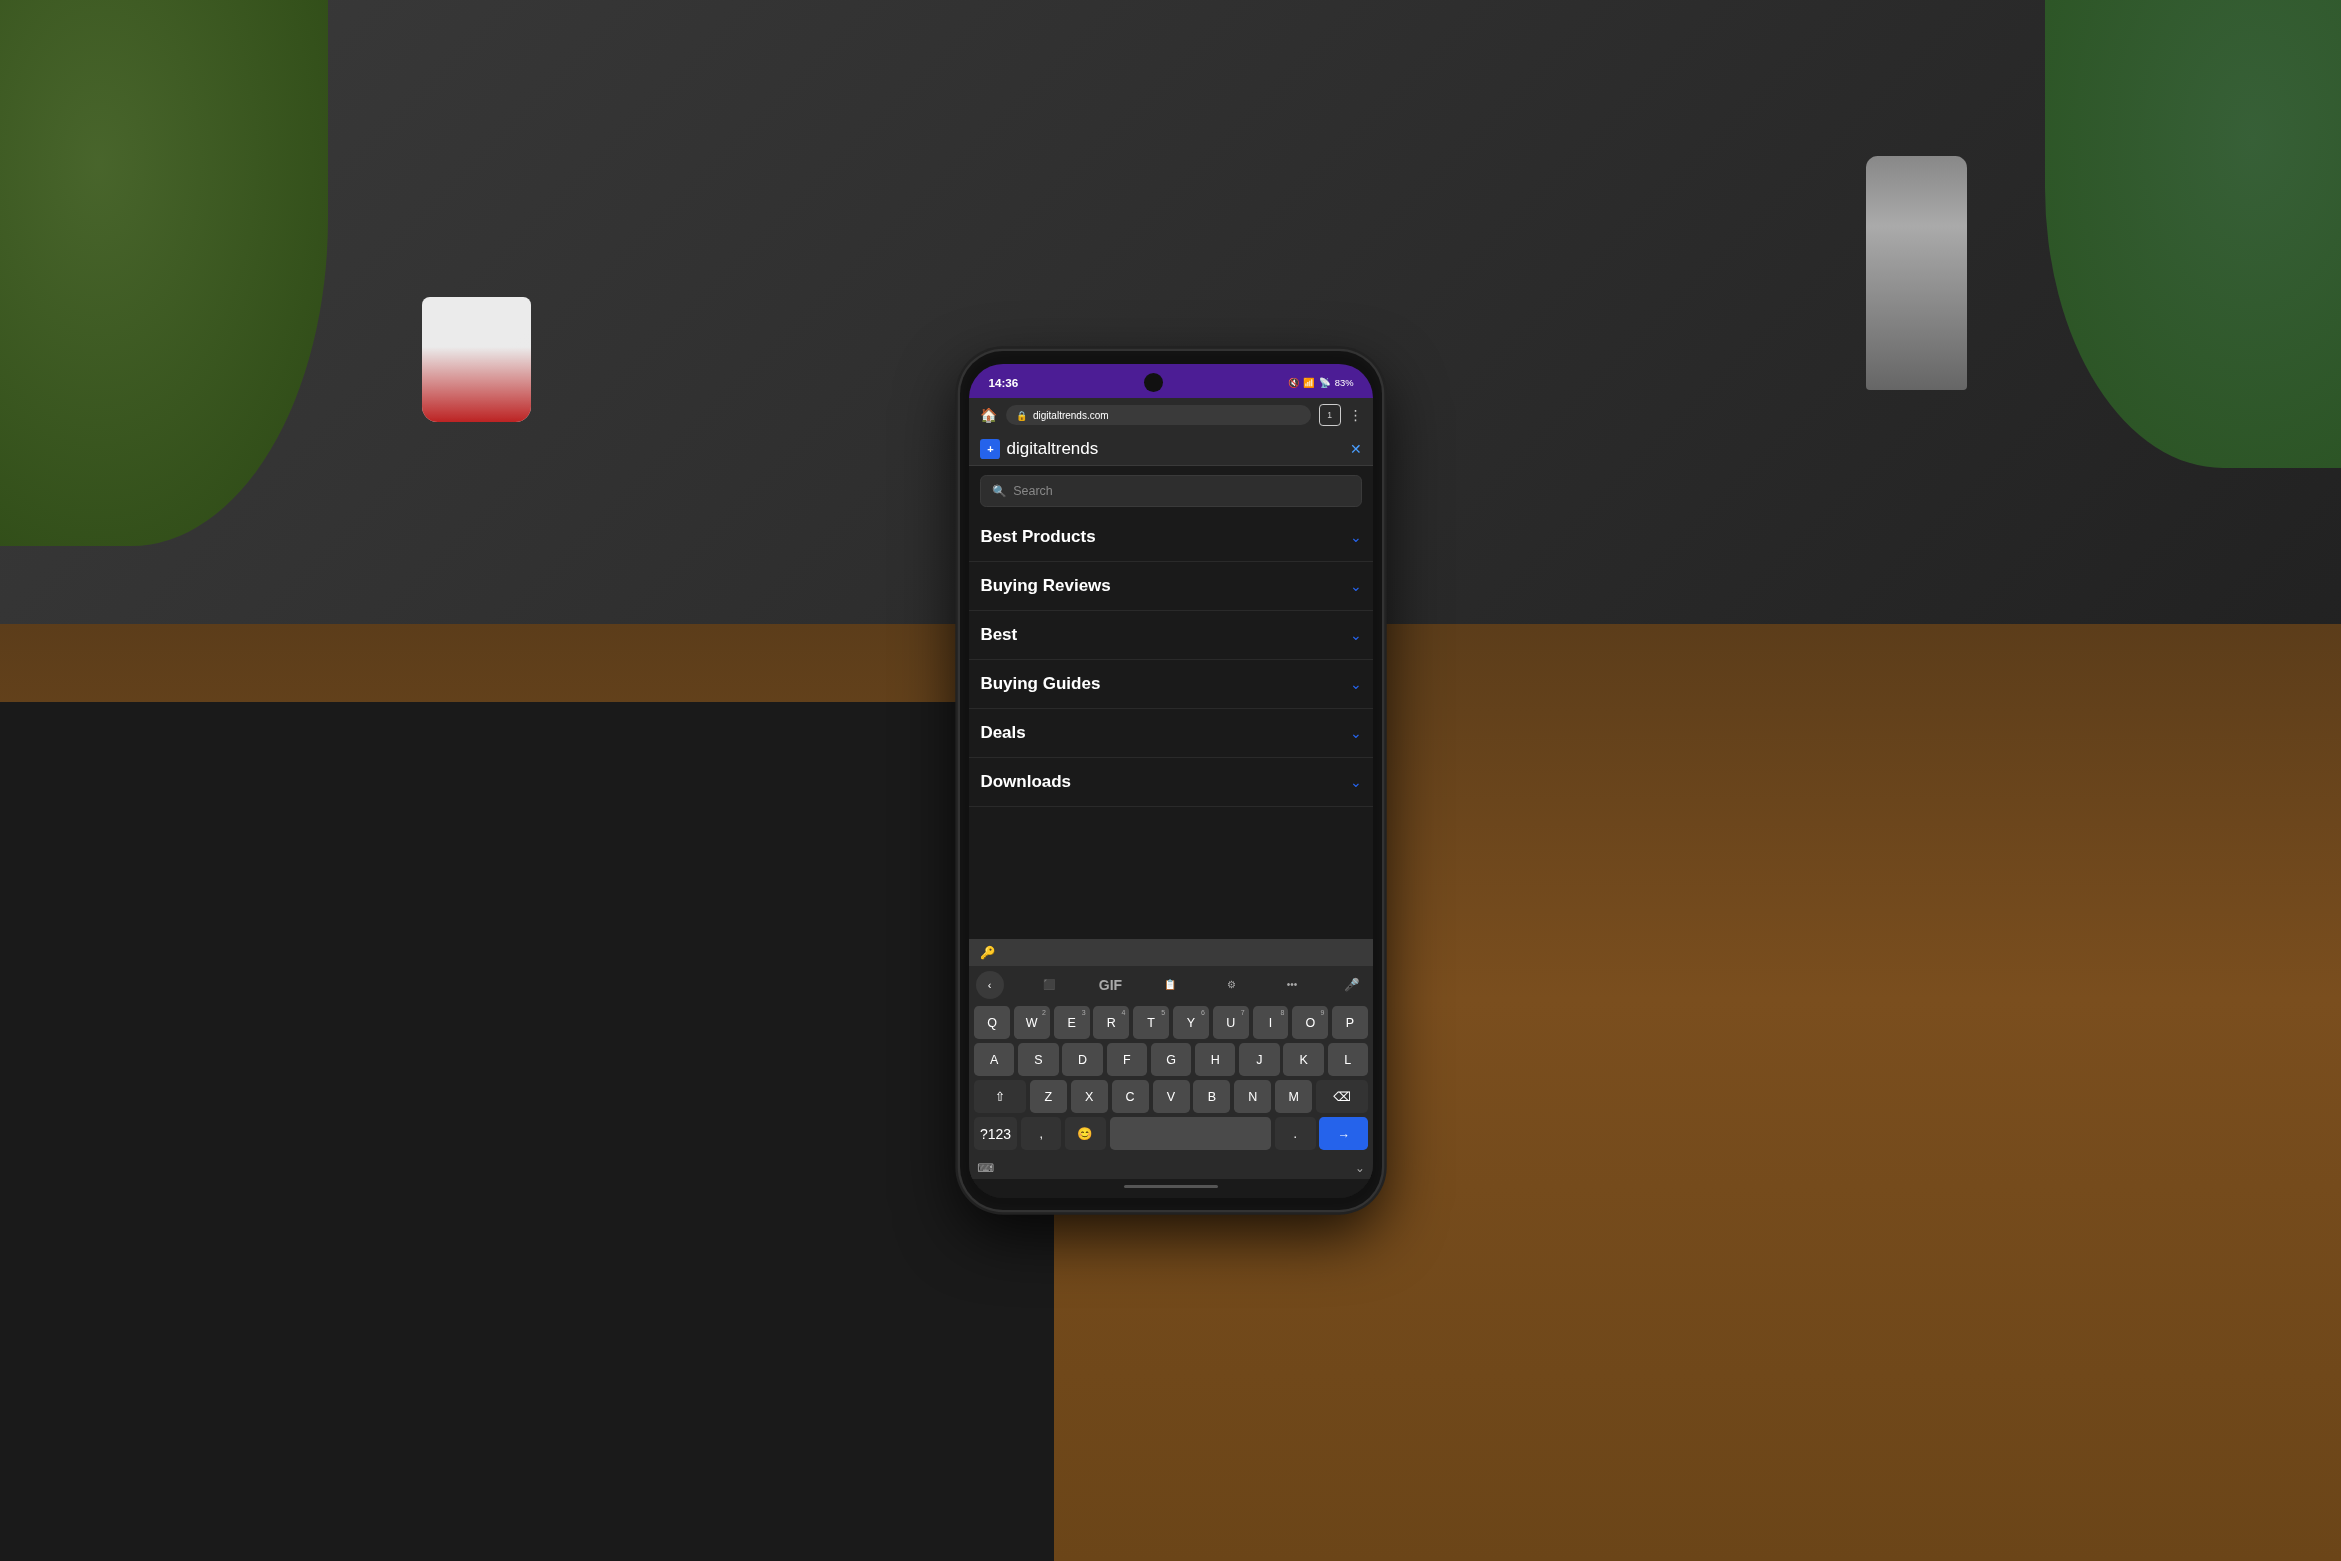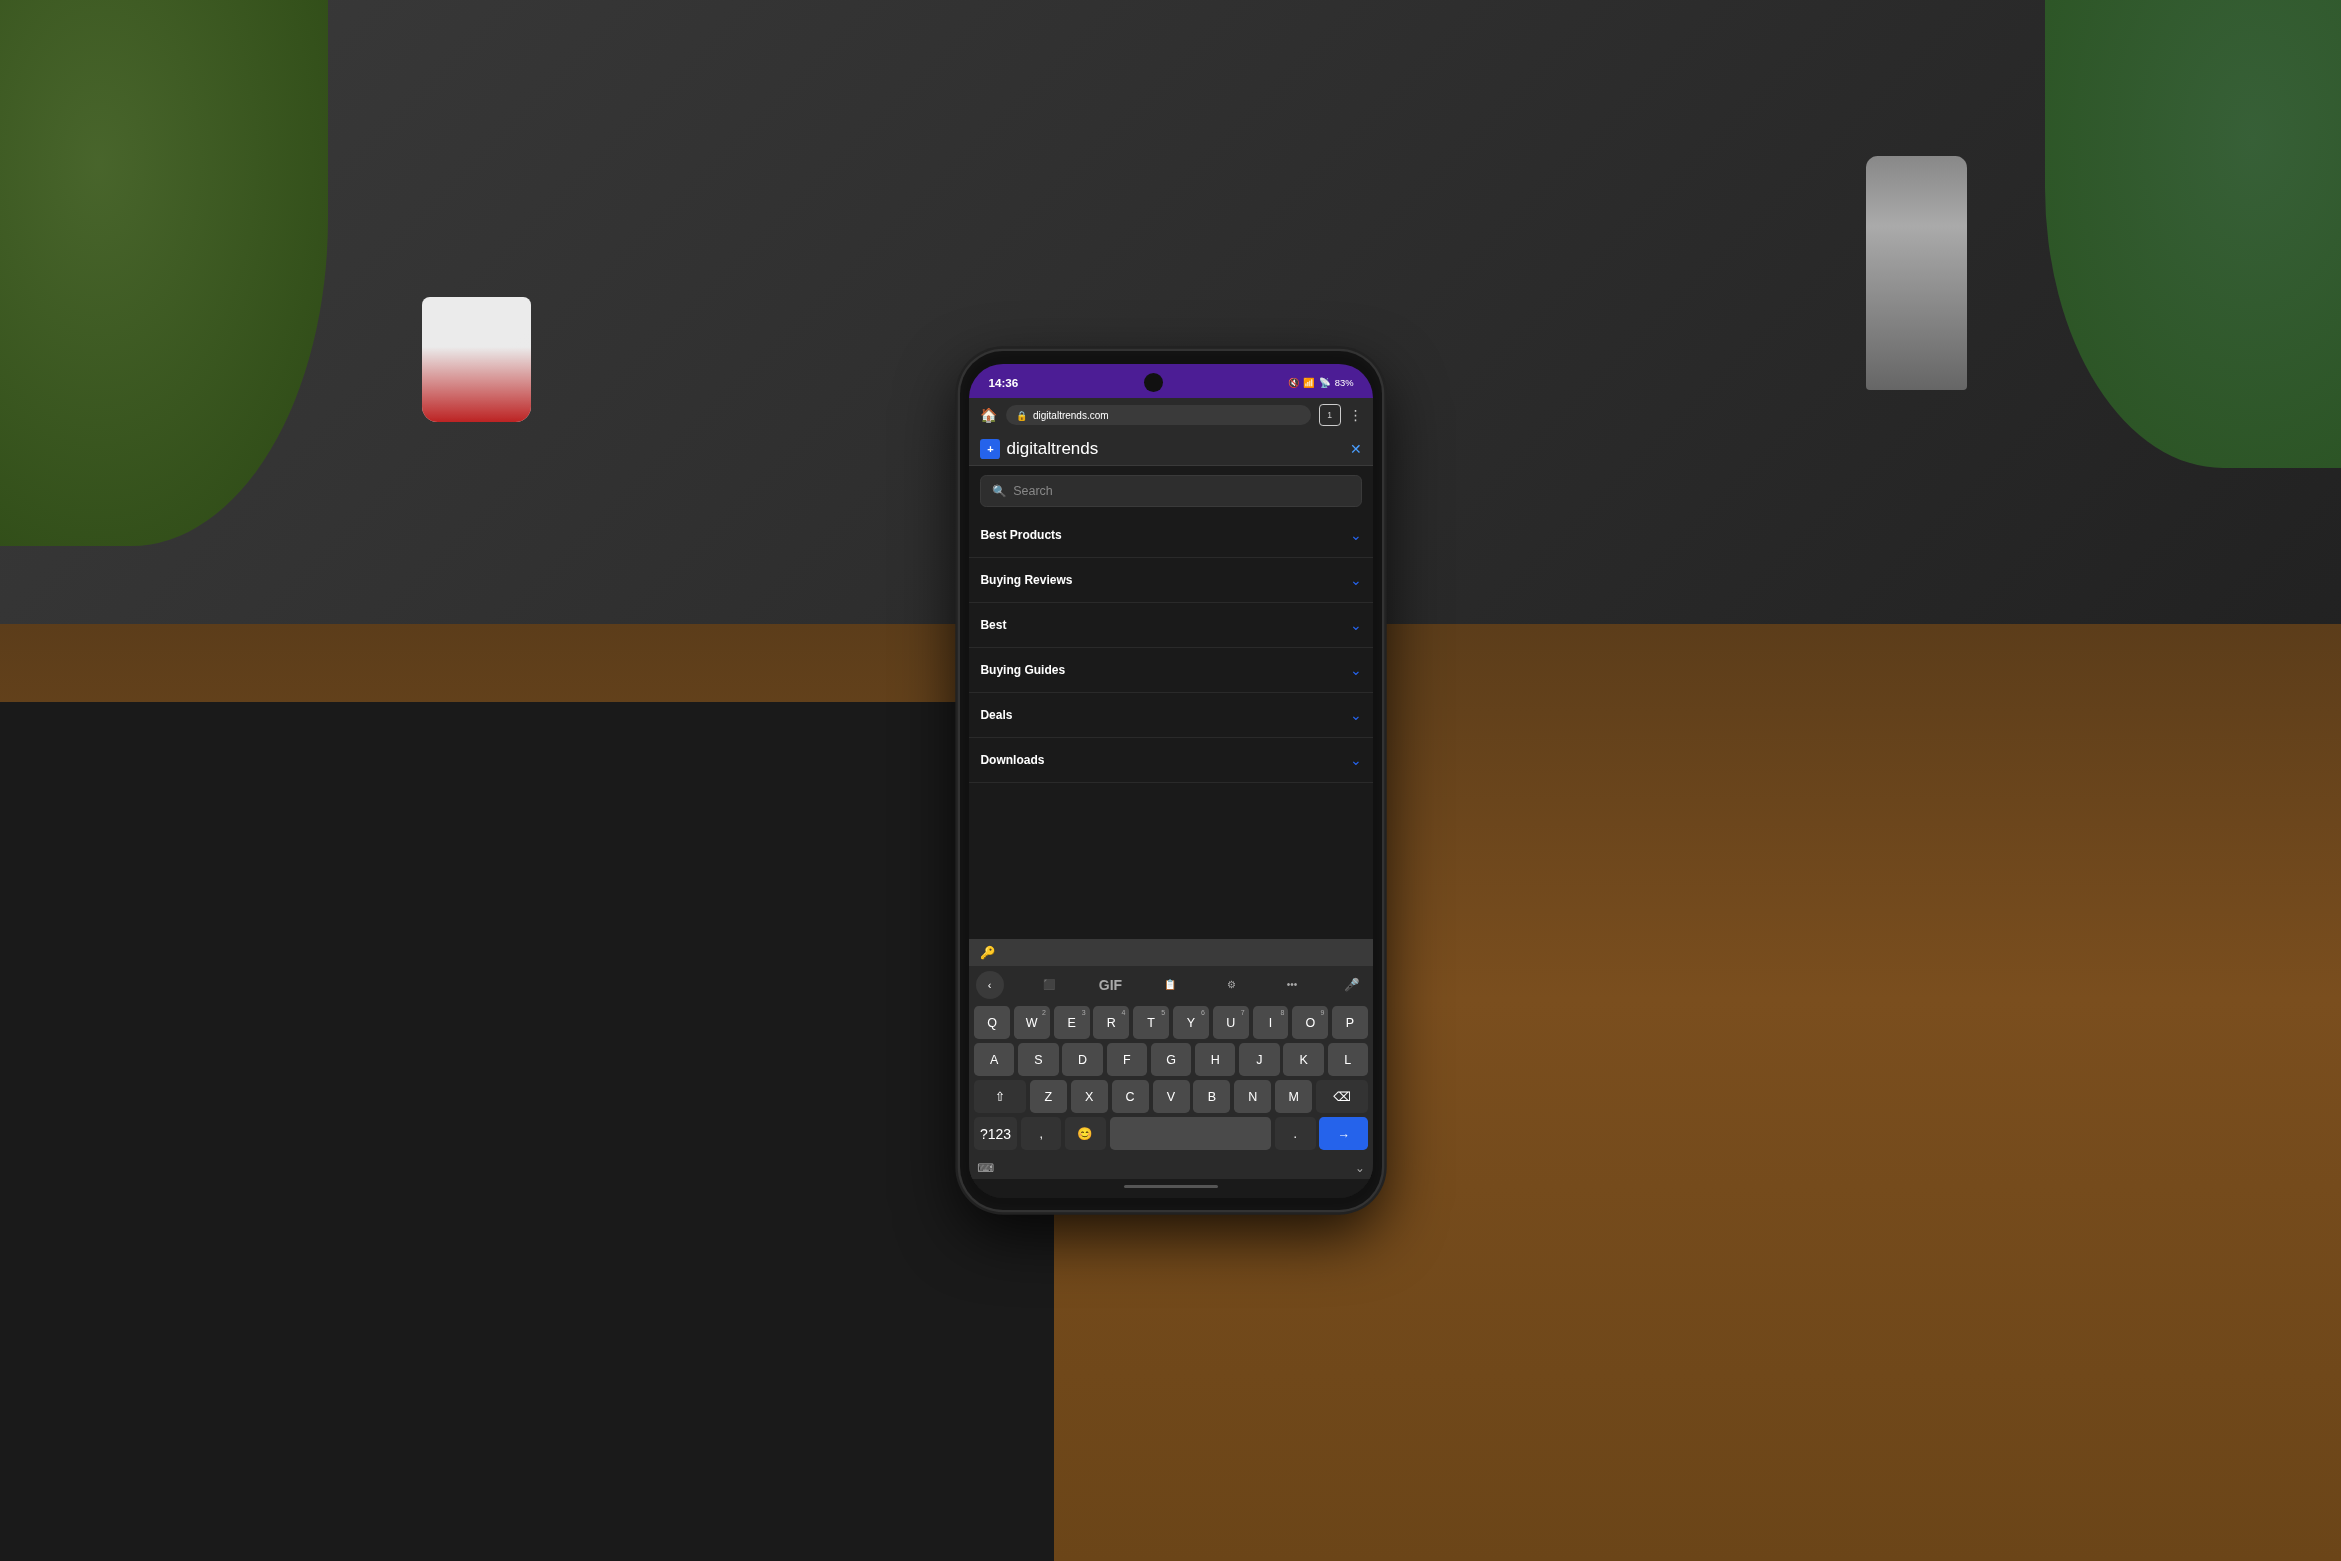--- a/index.html
+++ b/index.html
@@ -291,21 +291,21 @@
       display: flex;
       align-items: center;
       justify-content: space-between;
       padding: 14px 11px;
       border-bottom: 0.8px solid #2a2a2a;
       cursor: pointer;
     }
 
     .nav-item-label {
       color: #ffffff;
-      font-size: 12px;
+      font-size: 17px;
       font-weight: 700;
     }
 
     .nav-chevron {
       color: #2563eb;
       font-size: 14px;
     }
 
     
     .keyboard-area {

